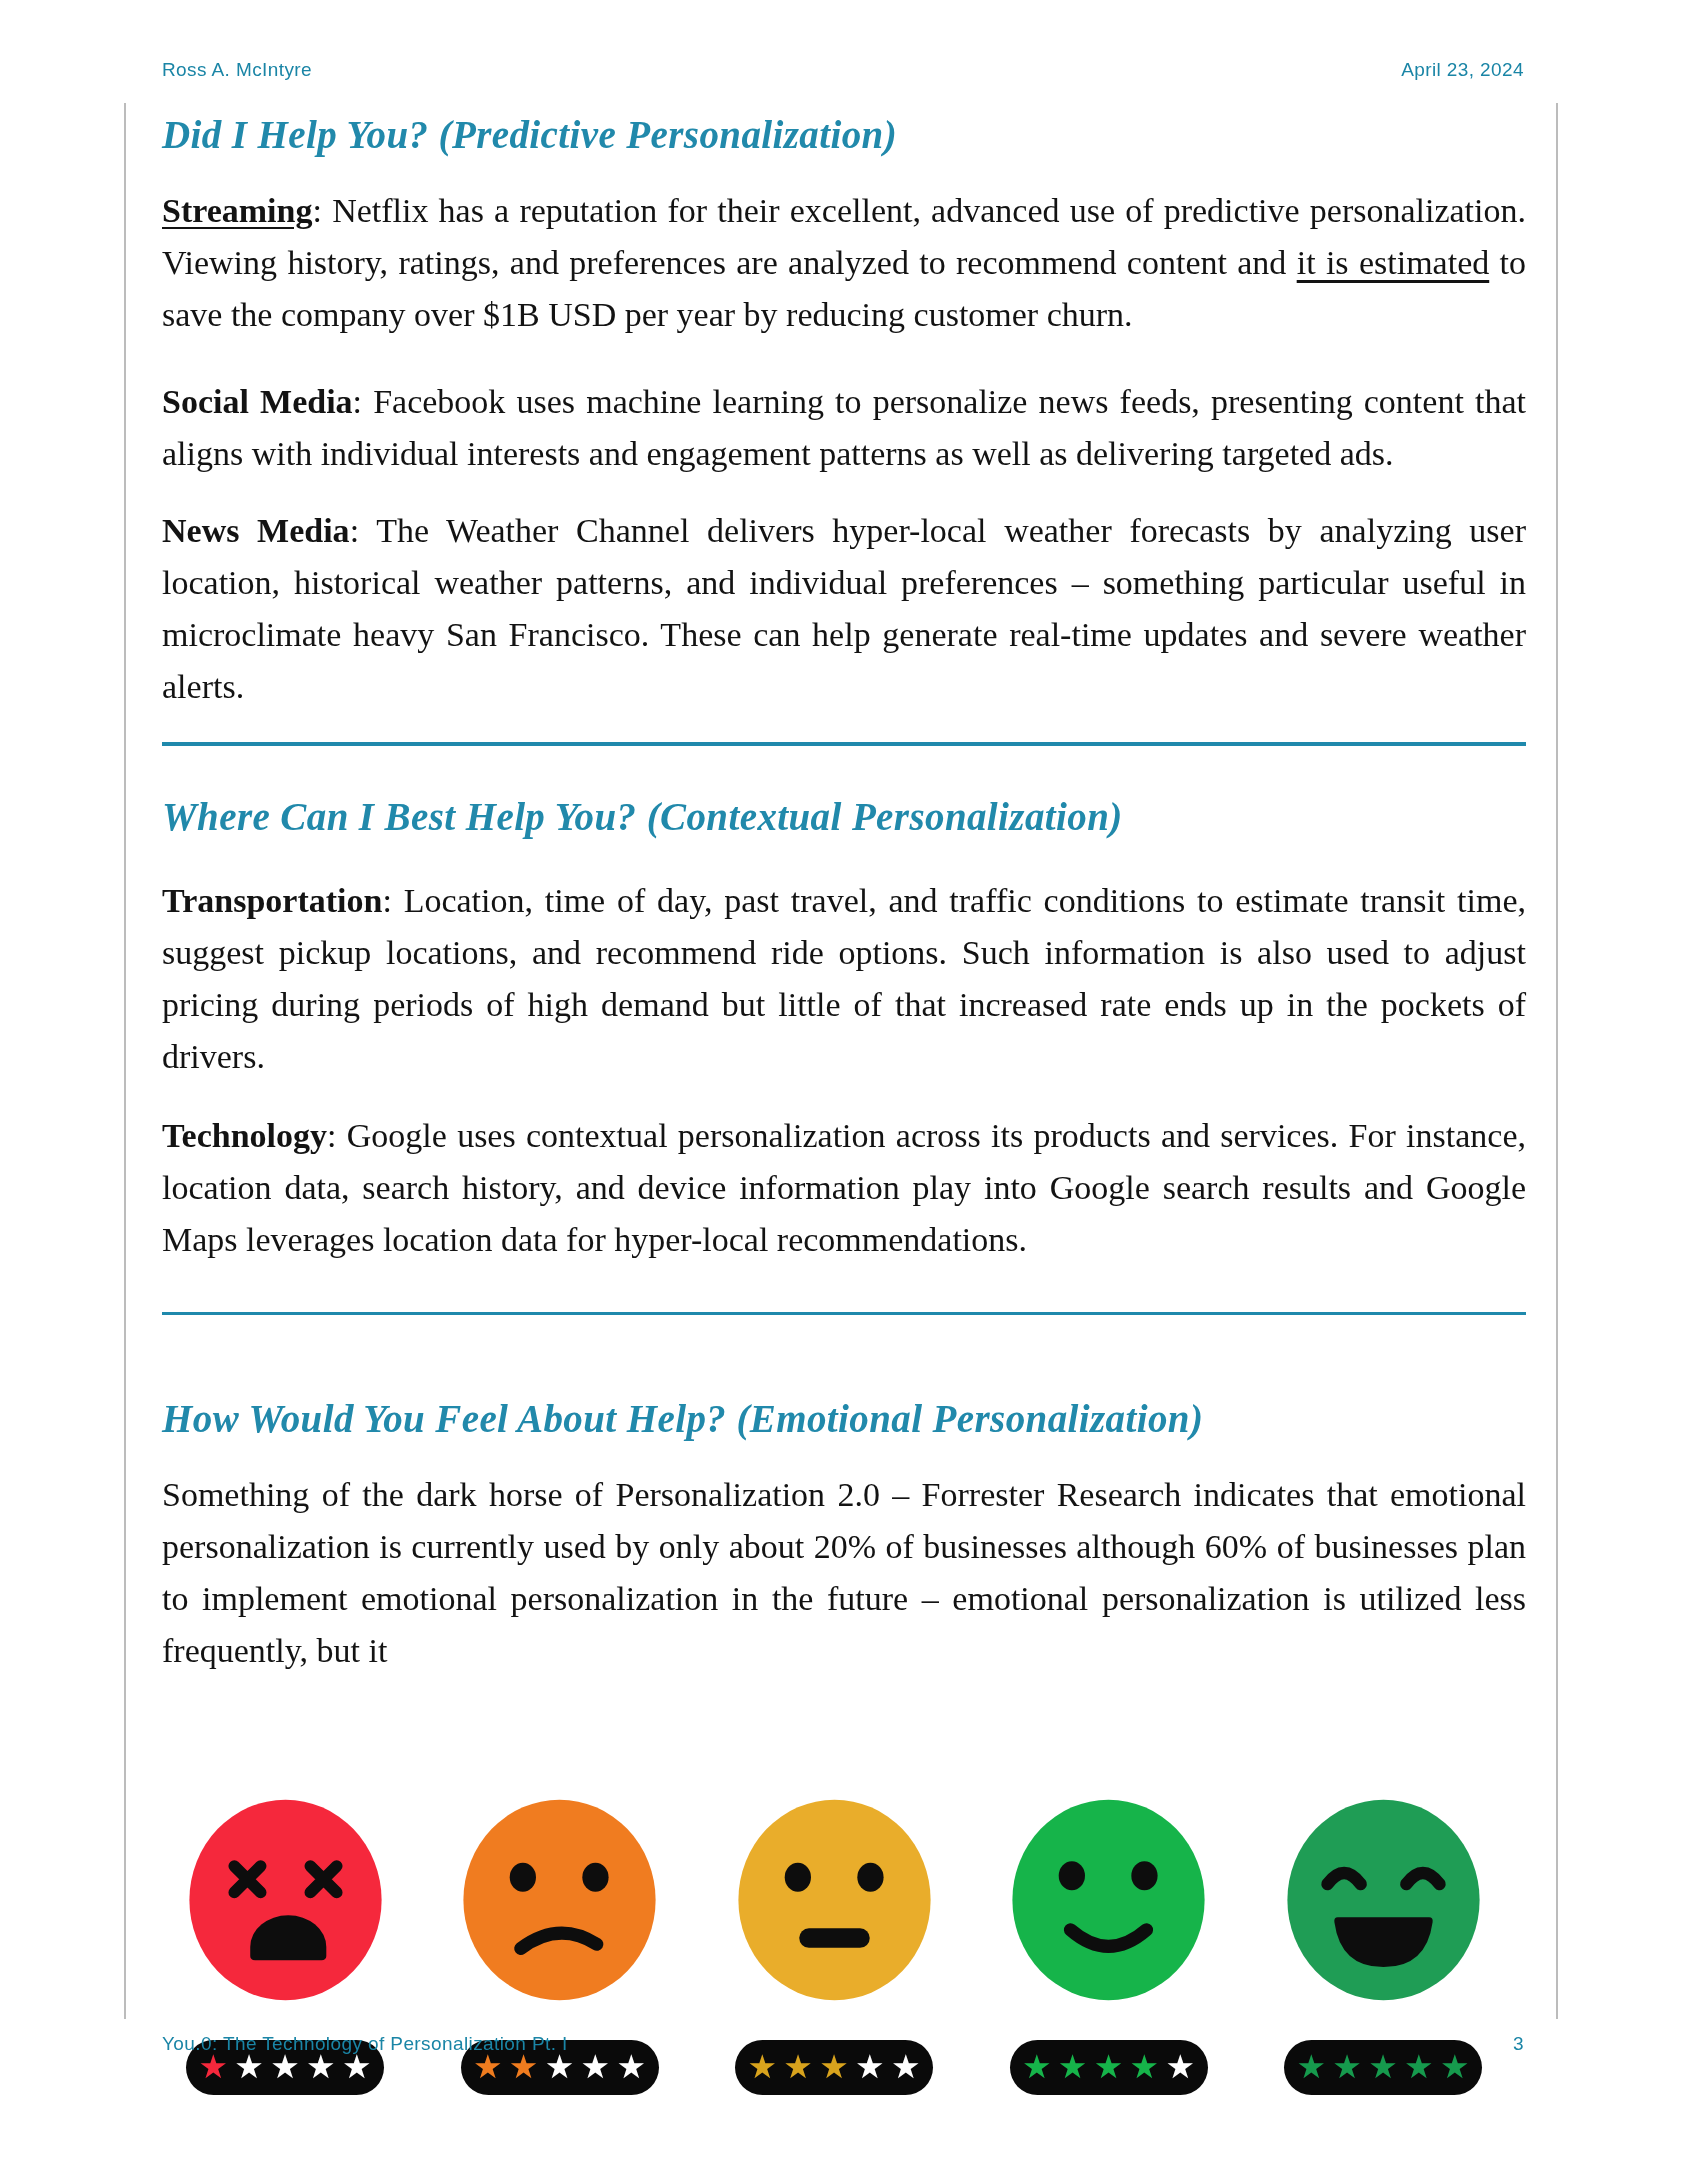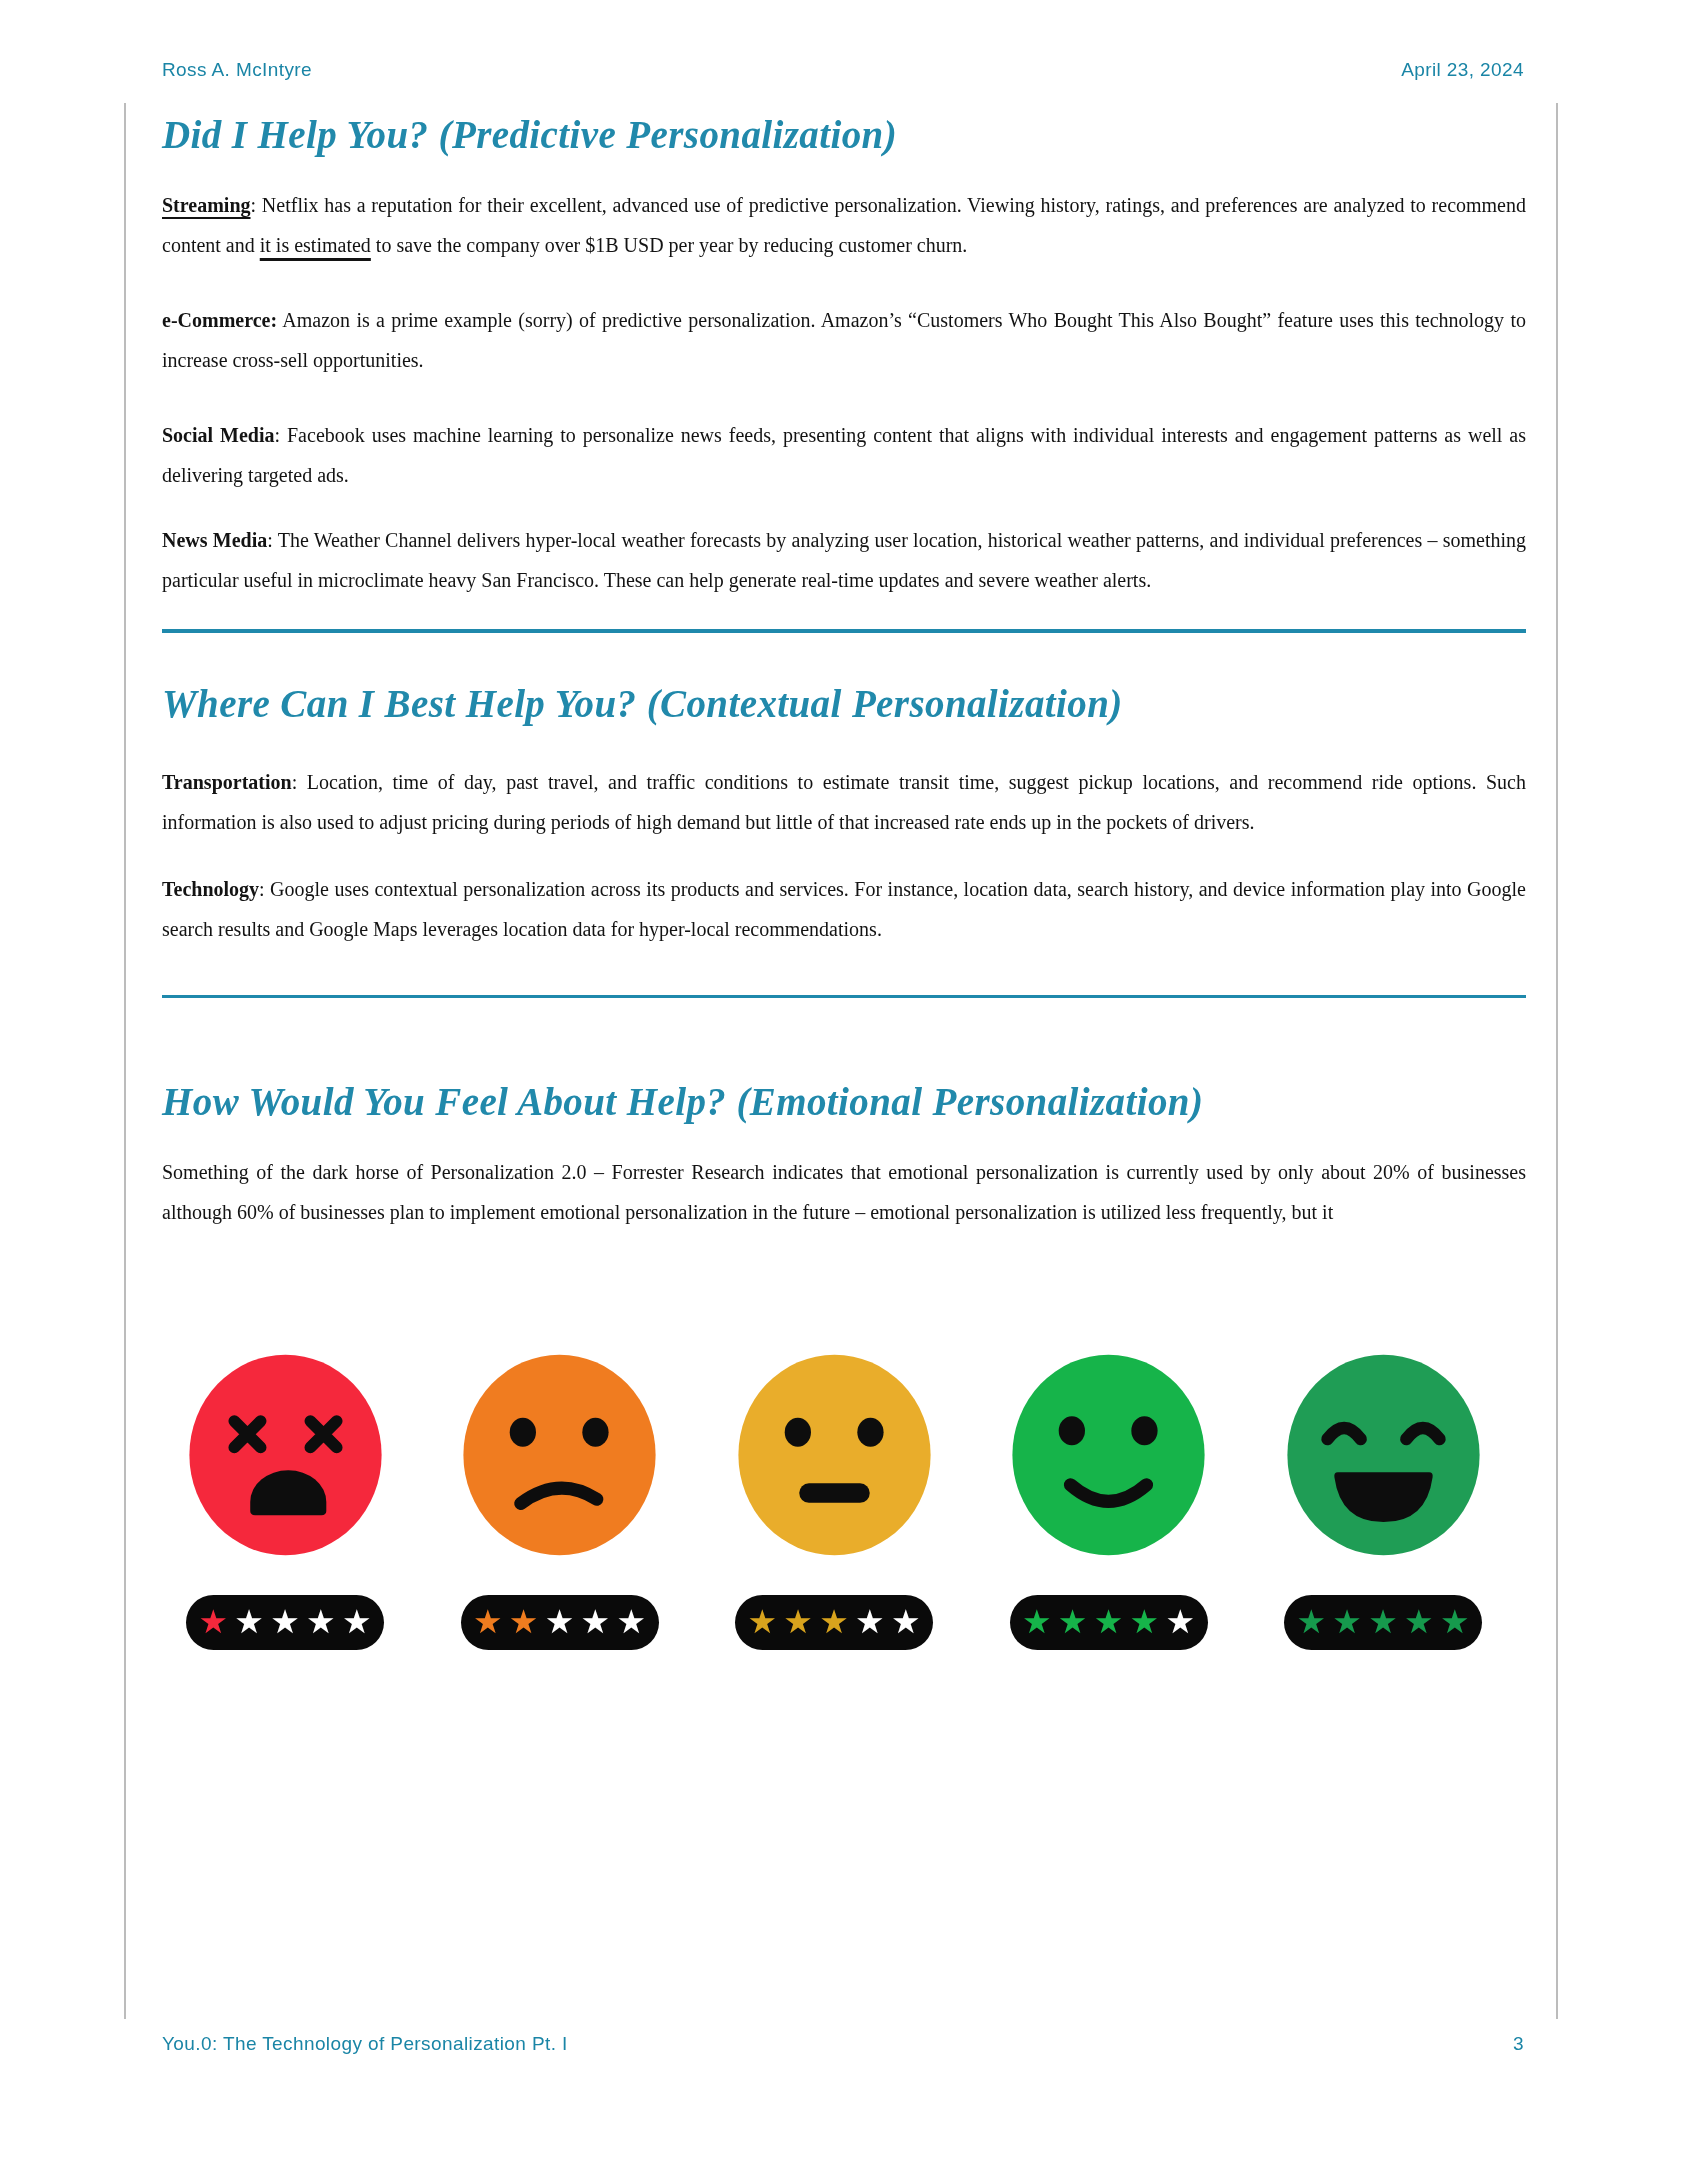--- a/index.html
+++ b/index.html
@@ -24,21 +24,21 @@
 
   
   .doc{position:absolute;left:162px;top:0;width:1364px;padding-top:113px;}
   .sec-heading{
     margin:0;font-family:"Liberation Serif",serif;font-style:italic;font-weight:700;
     font-size:39px;line-height:1.15;color:#2189ab;letter-spacing:0.4px;
   }
   #sec-heading-2{margin-top:49px;}
   #sec-heading-3{margin-top:82px;}
   .para{
-    margin:35px 0 0 0;font-size:20px;line-height:40px;text-align:justify;
+    margin:35px 0 0 0;font-size:34px;line-height:52px;text-align:justify;
     color:#131313;
   }
   .para.first{margin-top:27px;}
   .para.gap{margin-top:25px;}
   .lead{font-weight:700;}
   .lead.u{text-decoration:underline;text-underline-offset:4.9px;text-decoration-thickness:2.1px;}
   .inline-link{
     color:inherit;text-decoration:underline;text-underline-offset:5.6px;
     text-decoration-thickness:2.8px;cursor:pointer;
   }
@@ -71,21 +71,20 @@
   <span>Ross A. McIntyre</span>
   <span>April 23, 2024</span>
 </div>
 
 <div class="doc">
 
   <h2 class="sec-heading" id="sec-heading-1">Did I Help You? (Predictive Personalization)</h2>
 
   <p class="para first"><span class="lead u">Streaming</span><span>: </span><span>Netflix has a reputation for their excellent, advanced use of predictive personalization. Viewing history, ratings, and preferences are analyzed to recommend content and </span><span class="inline-link">it is estimated</span><span> to save the company over $1B USD per year by reducing customer churn.</span></p>
 
-  <p class="para"><span class="lead">e-Commerce:</span><span> </span><span>Amazon is a prime example (sorry) of predictive personalization. Amazon’s “Customers Who Bought This Also Bought” feature uses this technology to increase cross-sell opportunities.</span></p>
 
   <p class="para"><span class="lead">Social Media</span><span>: </span><span>Facebook uses machine learning to personalize news feeds, presenting content that aligns with individual interests and engagement patterns as well as delivering targeted ads.</span></p>
 
   <p class="para gap"><span class="lead">News Media</span><span>: </span><span>The Weather Channel delivers hyper-local weather forecasts by analyzing user location, historical weather patterns, and individual preferences – something particular useful in microclimate heavy San Francisco. These can help generate real-time updates and severe weather alerts.</span></p>
 
   <div class="rule" id="rule-1"></div>
 
   <h2 class="sec-heading" id="sec-heading-2">Where Can I Best Help You? (Contextual Personalization)</h2>
 
   <p class="para"><span class="lead">Transportation</span><span>: </span><span>Location, time of day, past travel, and traffic conditions to estimate transit time, suggest pickup locations, and recommend ride options. Such information is also used to adjust pricing during periods of high demand but little of that increased rate ends up in the pockets of drivers.</span></p>

